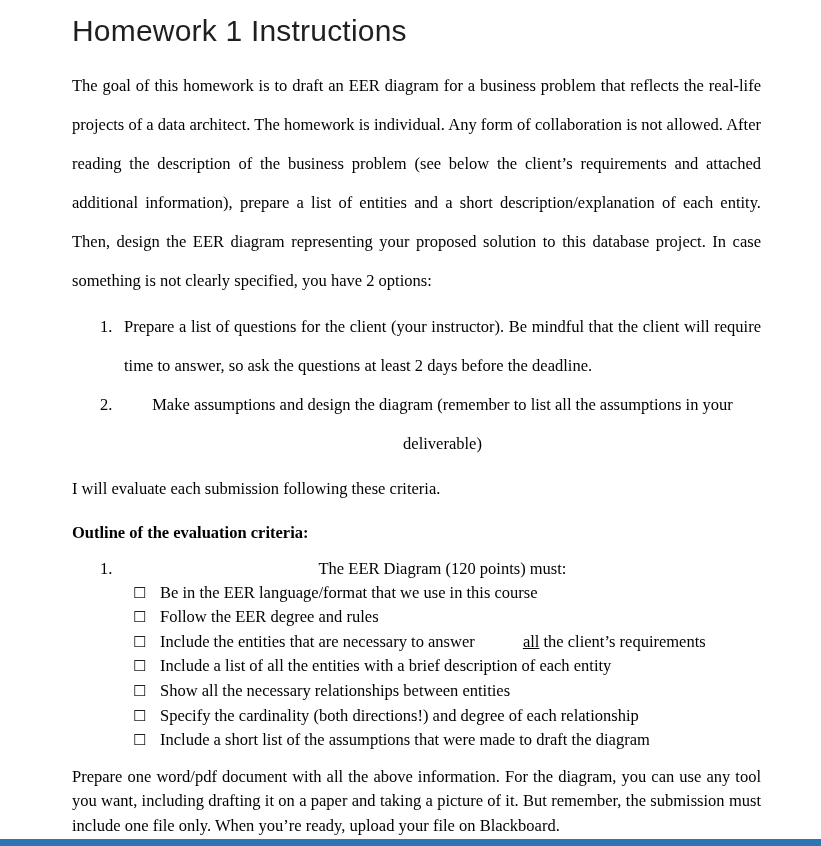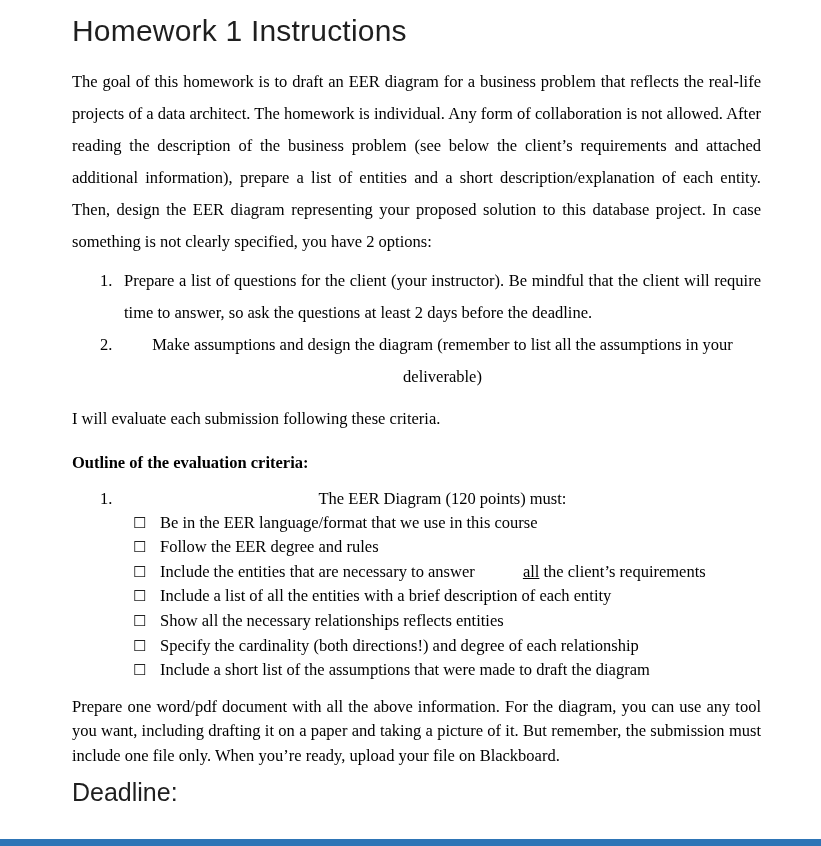--- a/index.html
+++ b/index.html
@@ -17,21 +17,21 @@
   .doc-title {
     font-family: "Liberation Sans", sans-serif;
     font-weight: 400;
     font-size: 30px;
     color: #1f1f1f;
     letter-spacing: 0.2px;
     margin-bottom: 18px;
   }
   .body-text { font-size: 16.5px; }
   .justify { text-align: justify; }
-  .double { line-height: 32px; }
+  .double { line-height: 39px; }
   .single { line-height: 24.6px; }
 
   .intro { margin-bottom: 7px; }
 
   .num-list { margin-bottom: 14px; }
   .num-row { display: flex; }
   .num-row .num { flex: 0 0 24px; padding-left: 0; }
   .num-list .num-row { padding-left: 28px; }
   .num-row .num-text { flex: 1; text-align: justify; }
   .num-row .num-text.no-justify { text-align: center; }
@@ -114,21 +114,21 @@
     <div class="check-row">
       <span class="check-glyph">☐</span>
       <span class="check-text"><span>Include the entities that are necessary to answer </span><span class="u">all</span><span> the client’s requirements</span></span>
     </div>
     <div class="check-row">
       <span class="check-glyph">☐</span>
       <span class="check-text">Include a list of all the entities with a brief description of each entity</span>
     </div>
     <div class="check-row">
       <span class="check-glyph">☐</span>
-      <span class="check-text">Show all the necessary relationships reflects entities</span>
+      <span class="check-text">Show all the necessary relationships between entities</span>
     </div>
     <div class="check-row">
       <span class="check-glyph">☐</span>
       <span class="check-text">Specify the cardinality (both directions!) and degree of each relationship</span>
     </div>
     <div class="check-row">
       <span class="check-glyph">☐</span>
       <span class="check-text">Include a short list of the assumptions that were made to draft the diagram</span>
     </div>
   </div>

